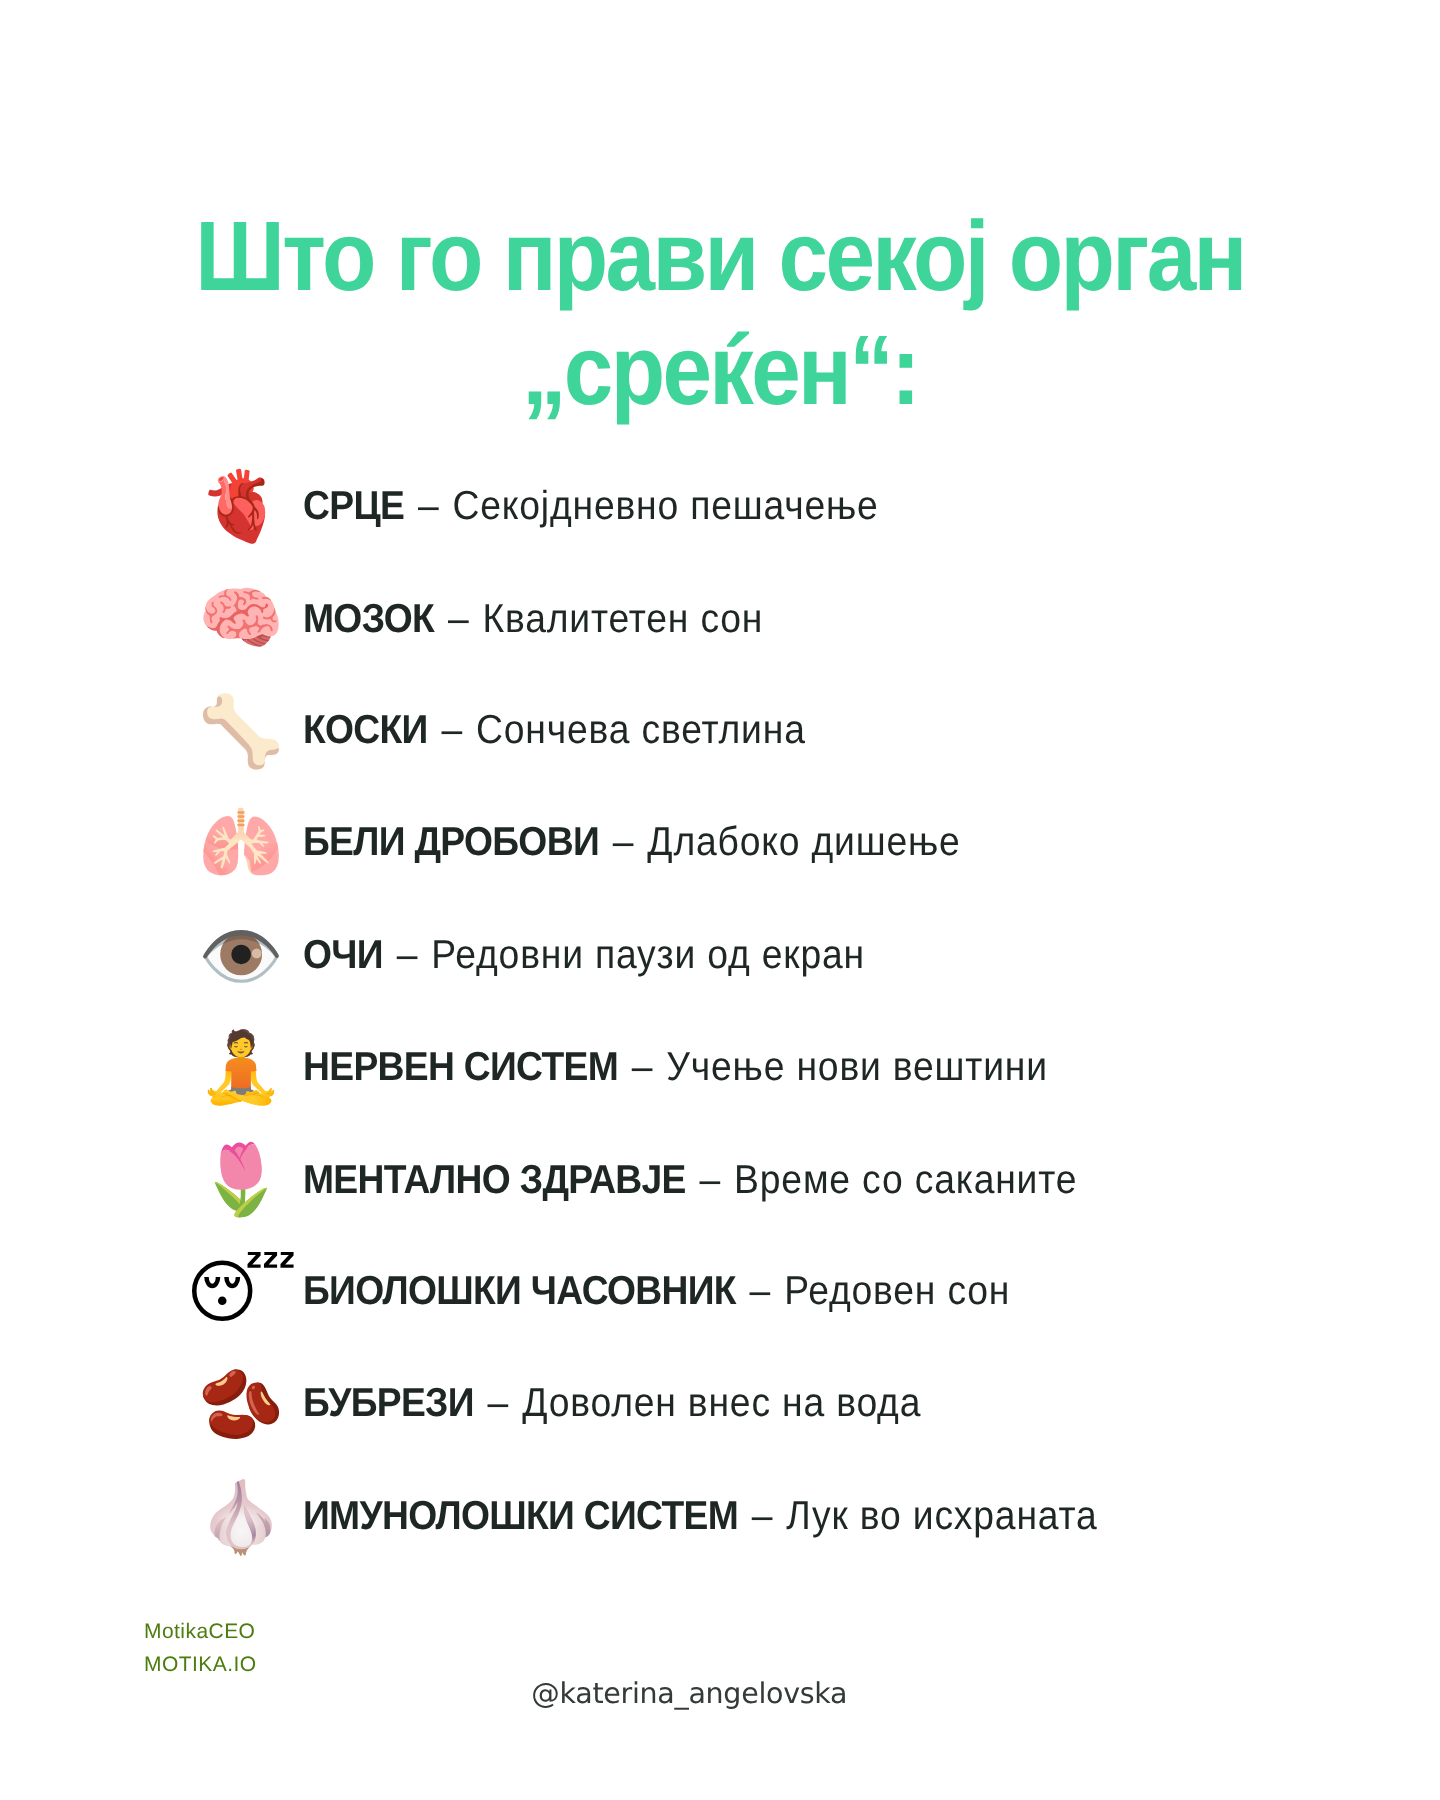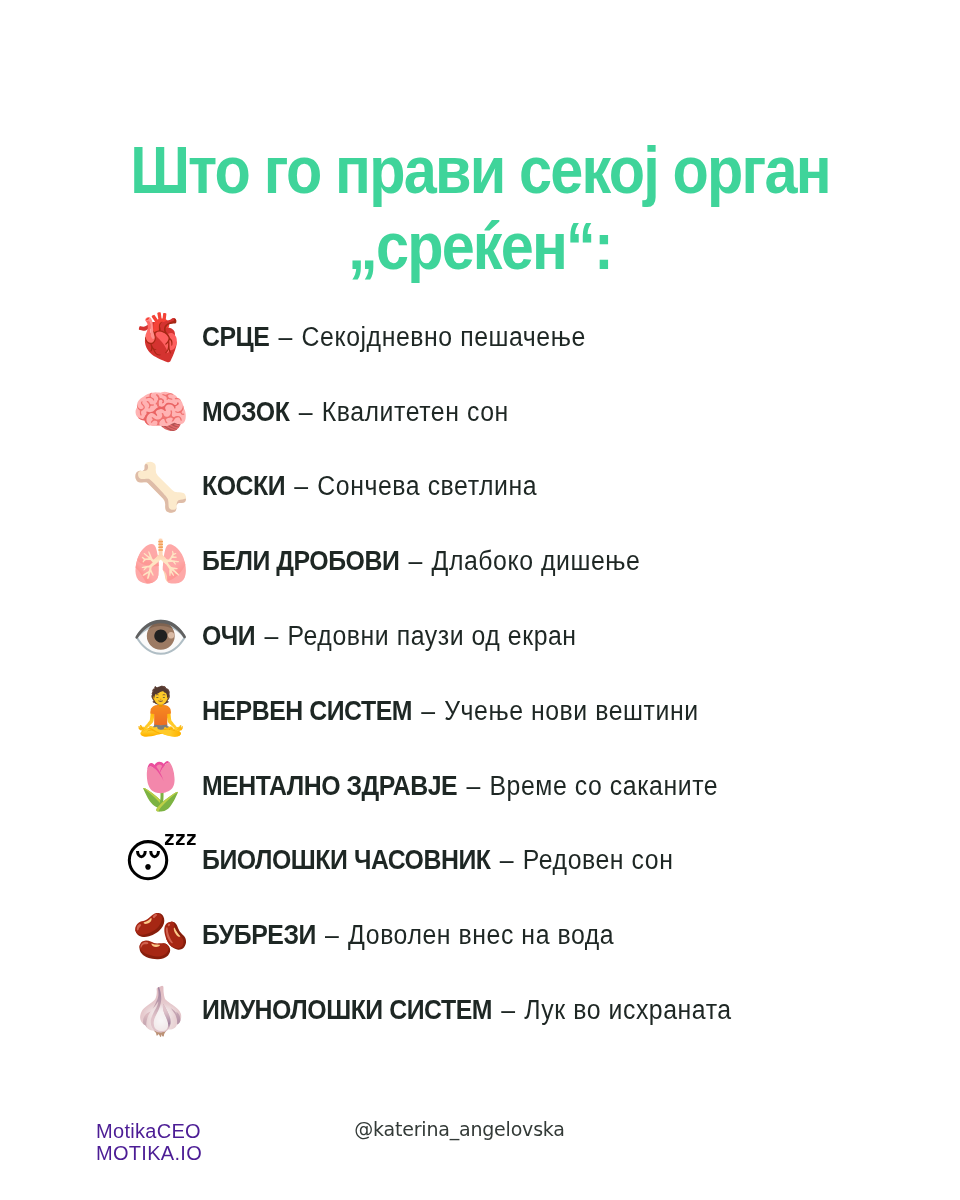--- a/index.html
+++ b/index.html
@@ -67,25 +67,25 @@
     .dash {
       margin: 0 10px;
     }
     .habit {
       font-weight: 400;
       letter-spacing: 0.6px;
     }
     .watermark {
       position: absolute;
       left: 96px;
-      top: 1120px;
+      top: 1076px;
       font-family: "Liberation Sans", sans-serif;
-      font-size: 20px;
+      font-size: 14px;
       line-height: 22px;
-      color: #4c1d95;
+      color: #4d7c0f;
       letter-spacing: 0.3px;
     }
     .handle {
       position: absolute;
       left: 0;
       width: 919px;
       top: 1118px;
       text-align: center;
       font-family: "DejaVu Sans", sans-serif;
       font-size: 19px;

